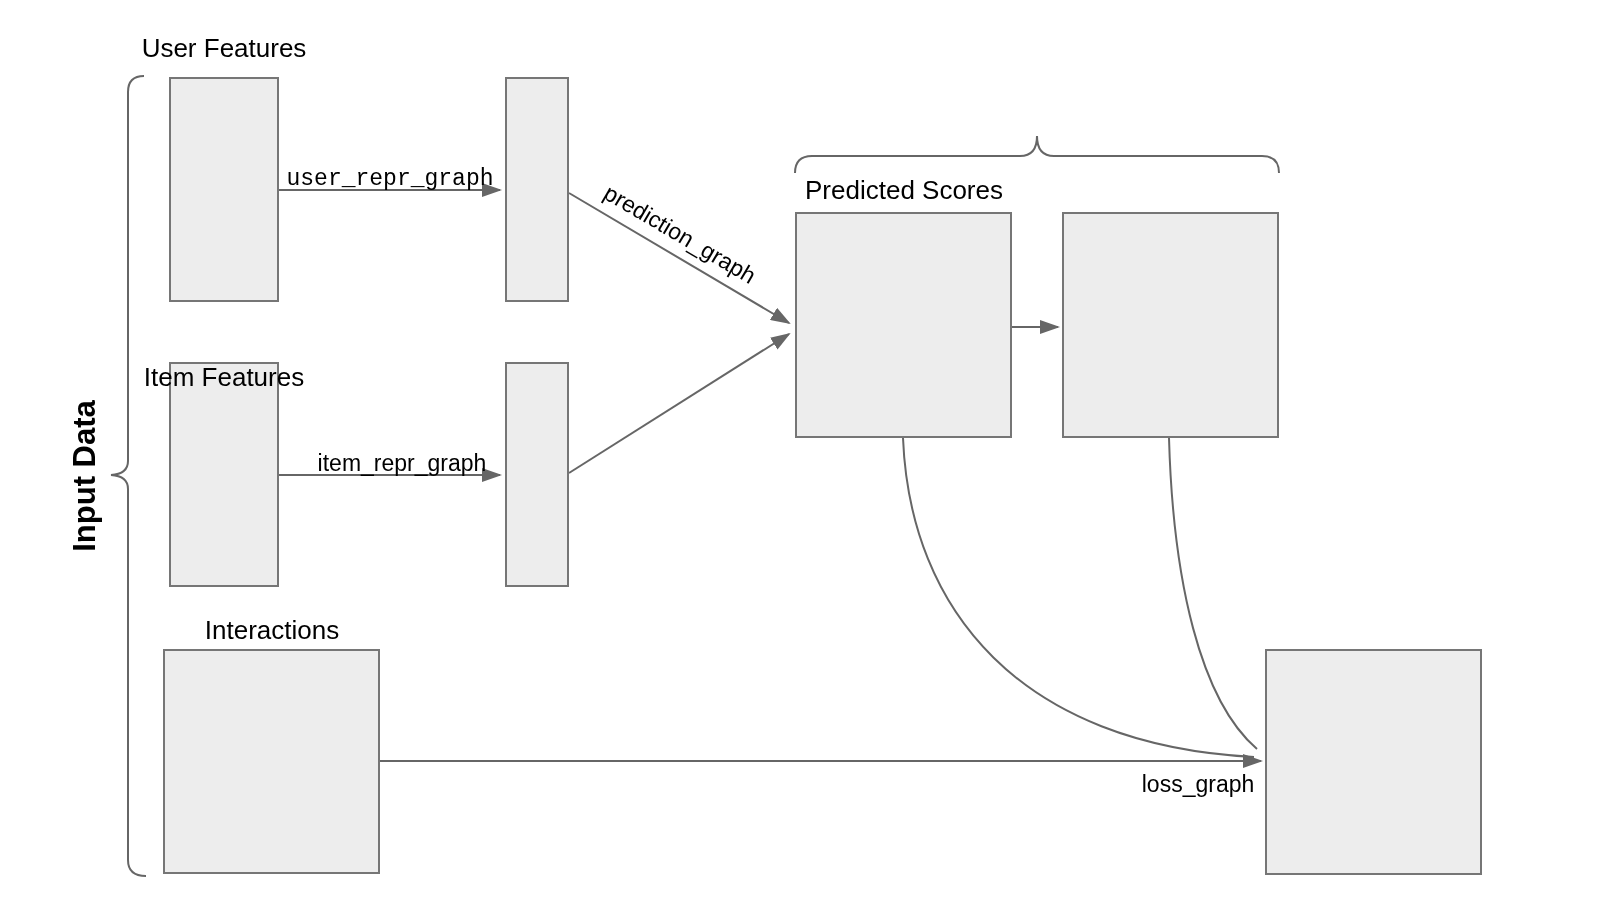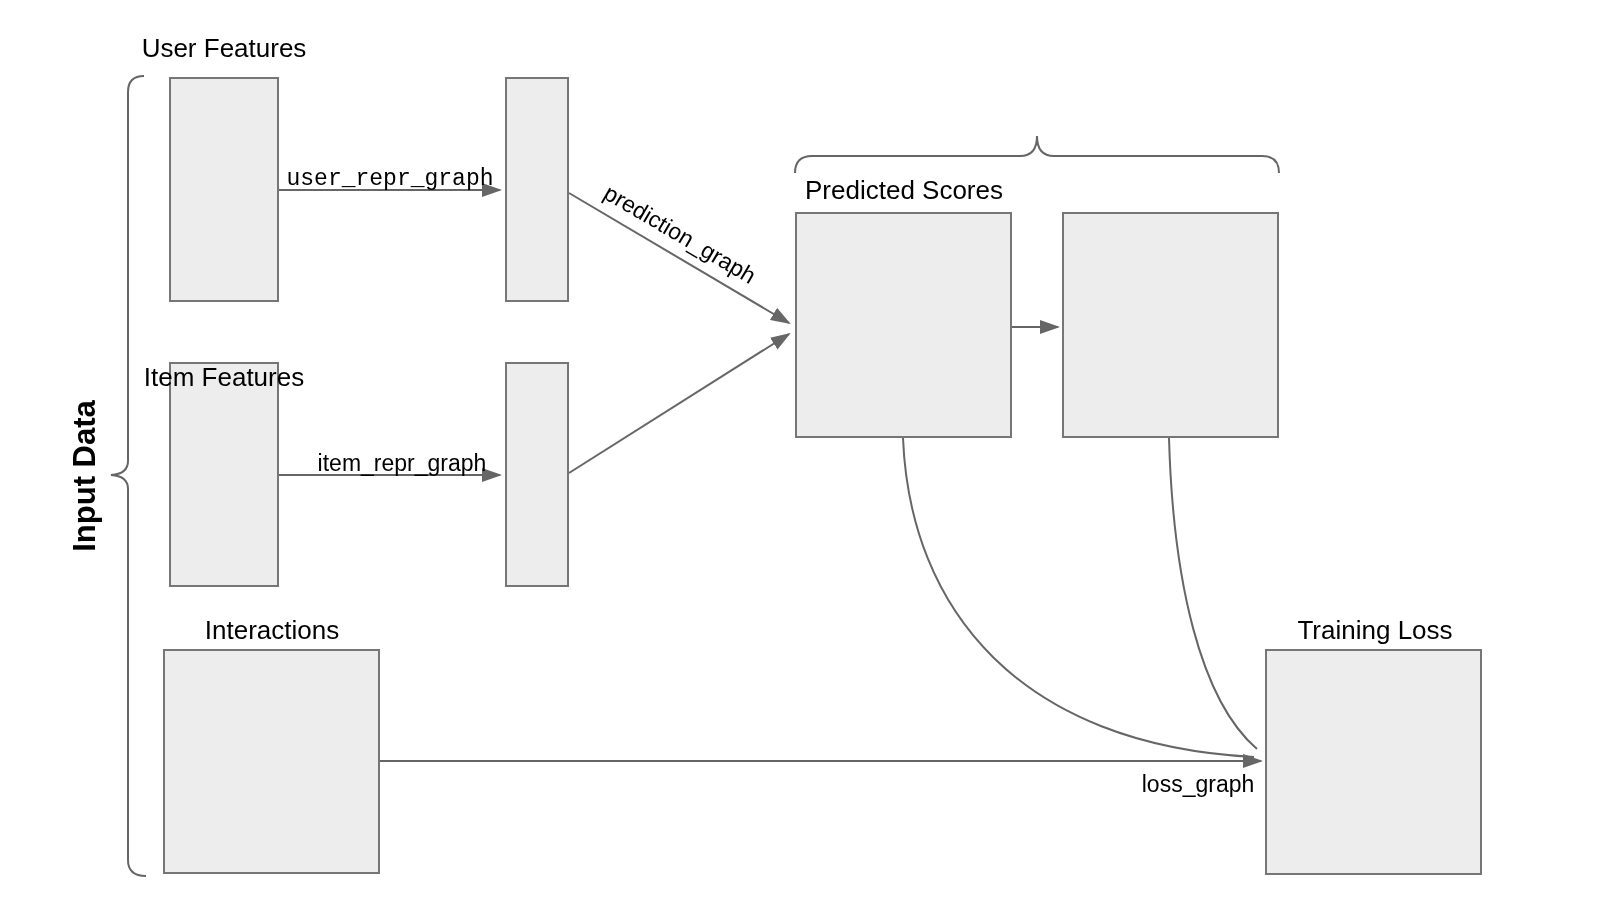--- a/index.html
+++ b/index.html
@@ -77,21 +77,20 @@
   <div class="node" style="left:505px;top:362px;width:64px;height:225px;"></div>
   <div class="node" style="left:163px;top:649px;width:217px;height:225px;"></div>
   <div class="node" style="left:795px;top:212px;width:217px;height:226px;"></div>
   <div class="node" style="left:1062px;top:212px;width:217px;height:226px;"></div>
   <div class="node" style="left:1265px;top:649px;width:217px;height:226px;"></div>
 
   <div class="node-label" style="left:94px;top:35px;width:260px;">User Features</div>
   <div class="node-label" style="left:94px;top:332px;width:260px;margin-top:32px;">Item Features</div>
   <div class="node-label" style="left:774px;top:177px;width:260px;">Predicted Scores</div>
   <div class="node-label" style="left:142px;top:617px;width:260px;">Interactions</div>
-  <div class="node-label" style="left:1245px;top:617px;width:260px;">Training Loss</div>
 
   <div class="group-label rot-ccw" style="left:-72px;top:458px;width:320px;height:36px;font-size:31px;">Input Data</div>
 
   <div class="edge-label" style="left:280px;top:167px;width:220px;font-family:Liberation Mono, monospace;">user_repr_graph</div>
   <div class="edge-label" style="left:292px;top:451px;width:220px;">item_repr_graph</div>
   <div class="edge-label rot-pred" style="left:550px;top:222px;width:260px;">prediction_graph</div>
   <div class="edge-label" style="left:1078px;top:772px;width:240px;">loss_graph</div>
 
 </div>
 

